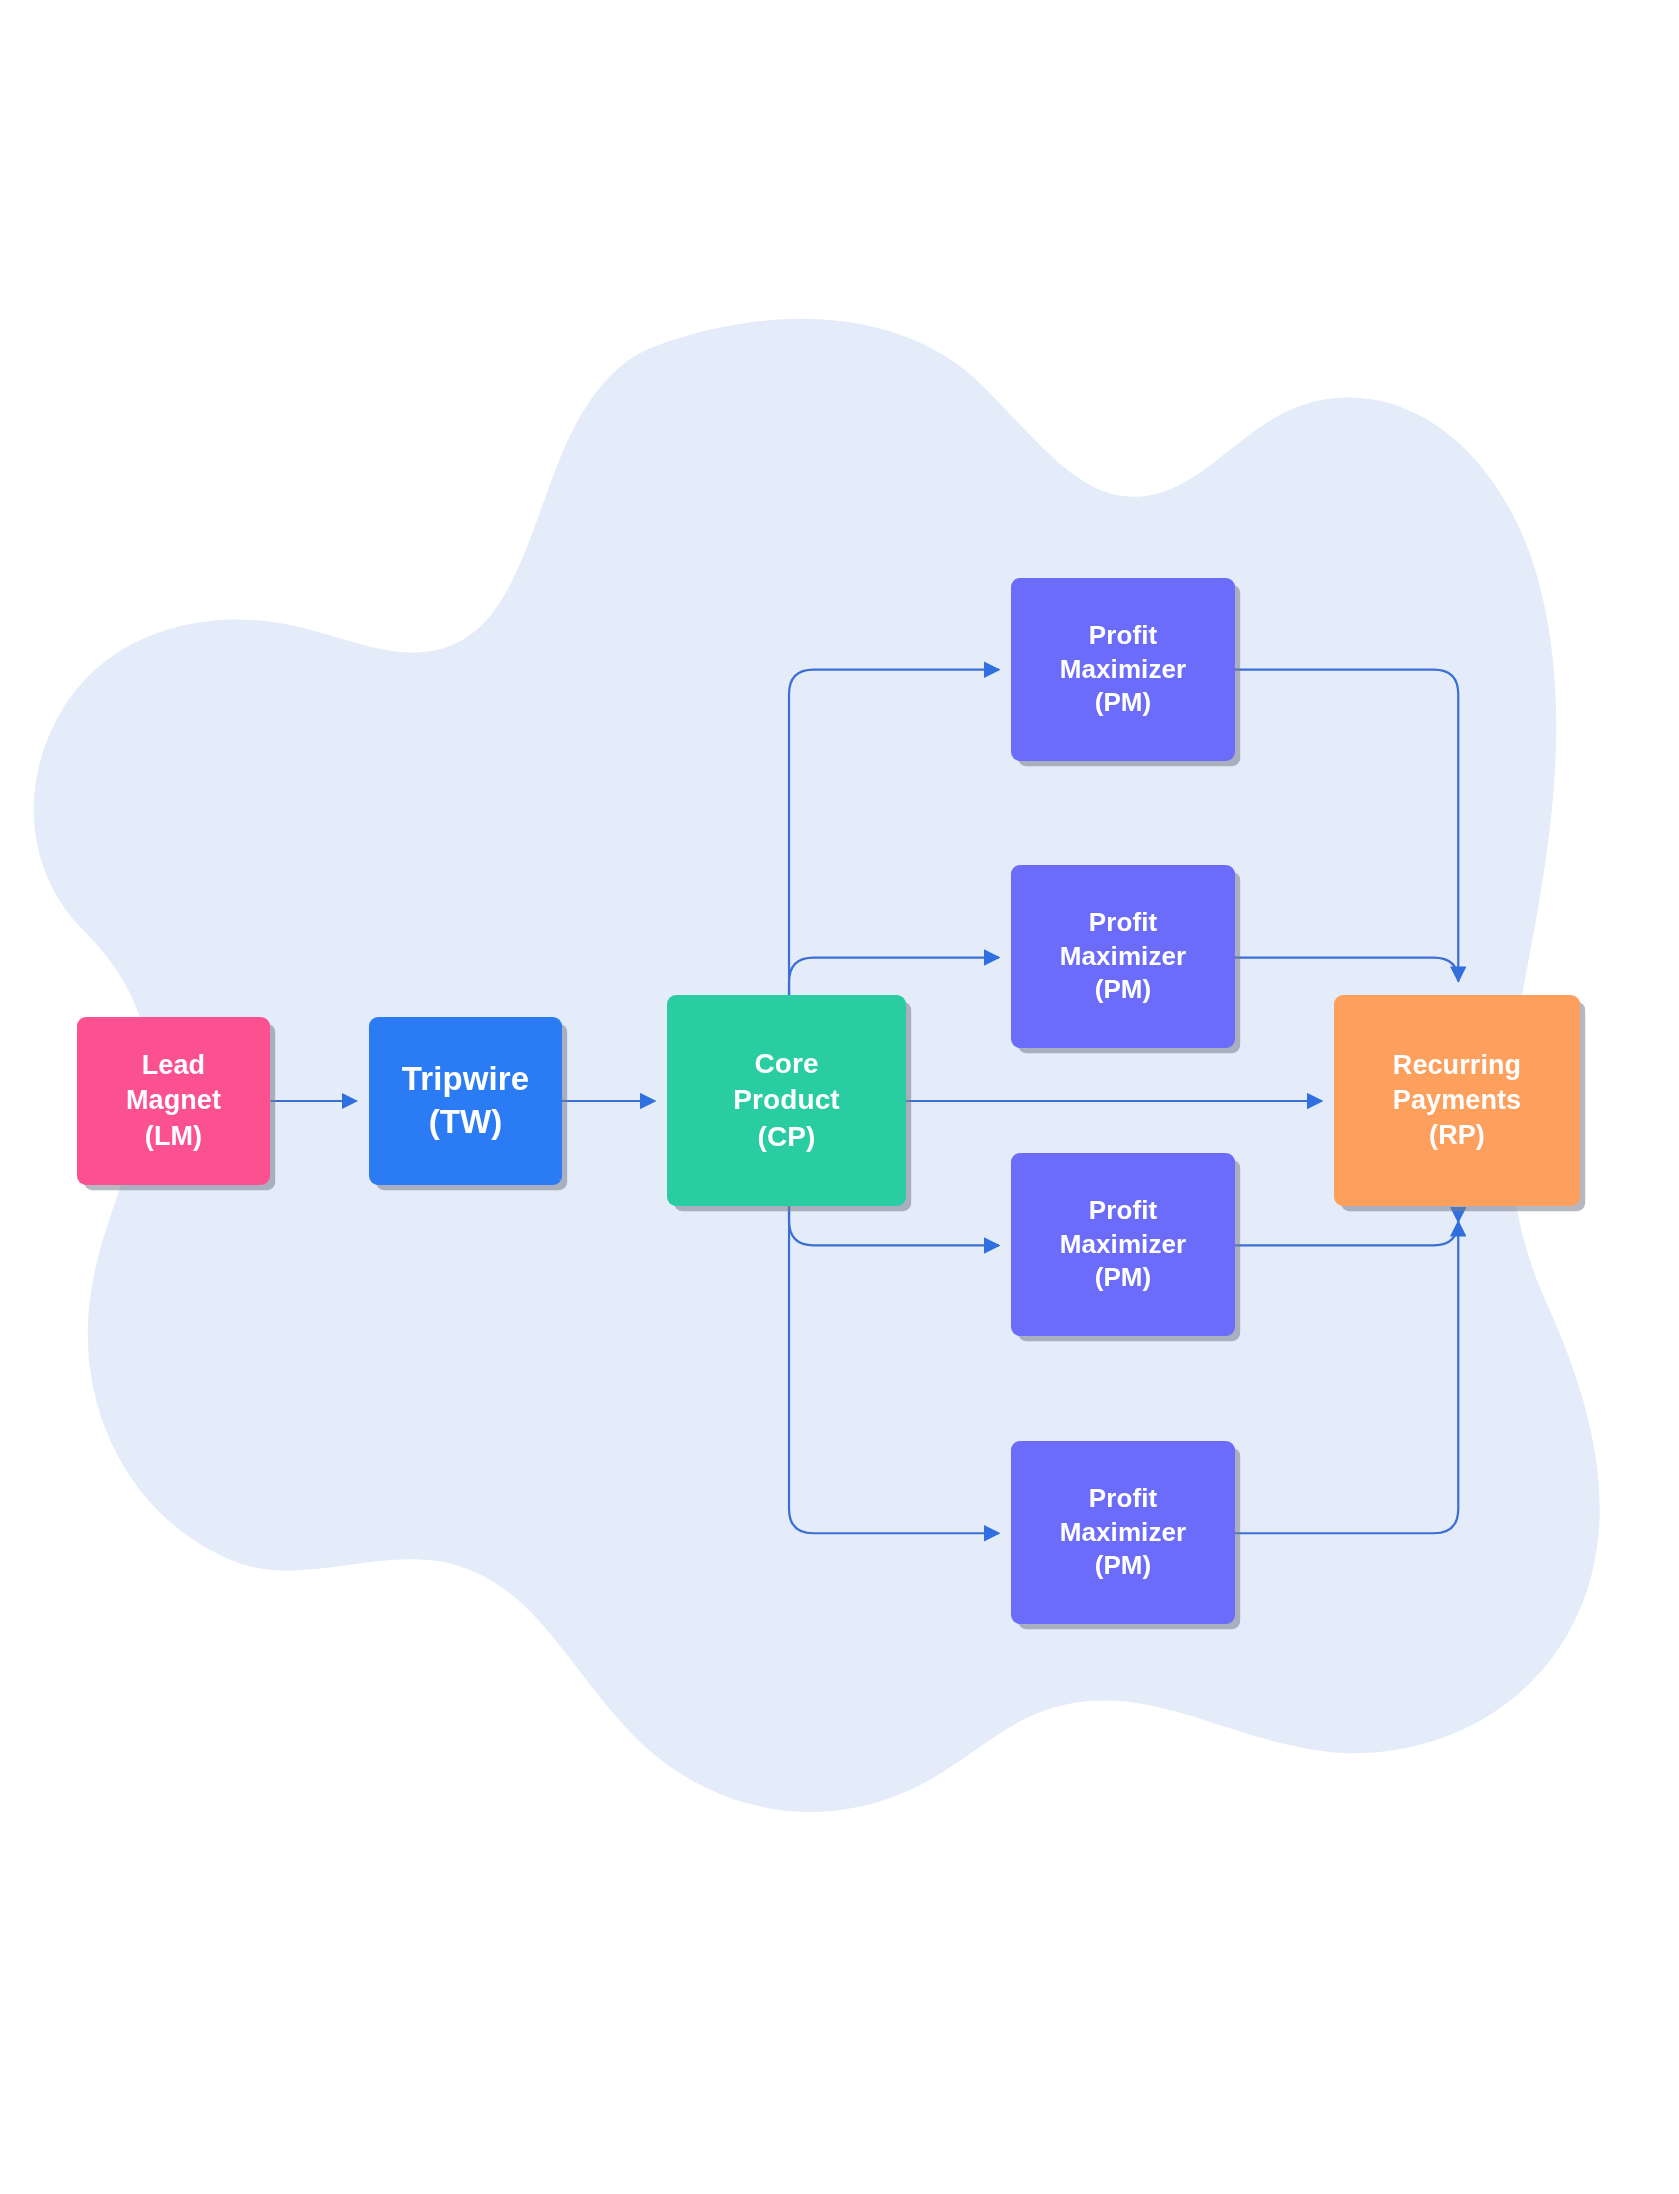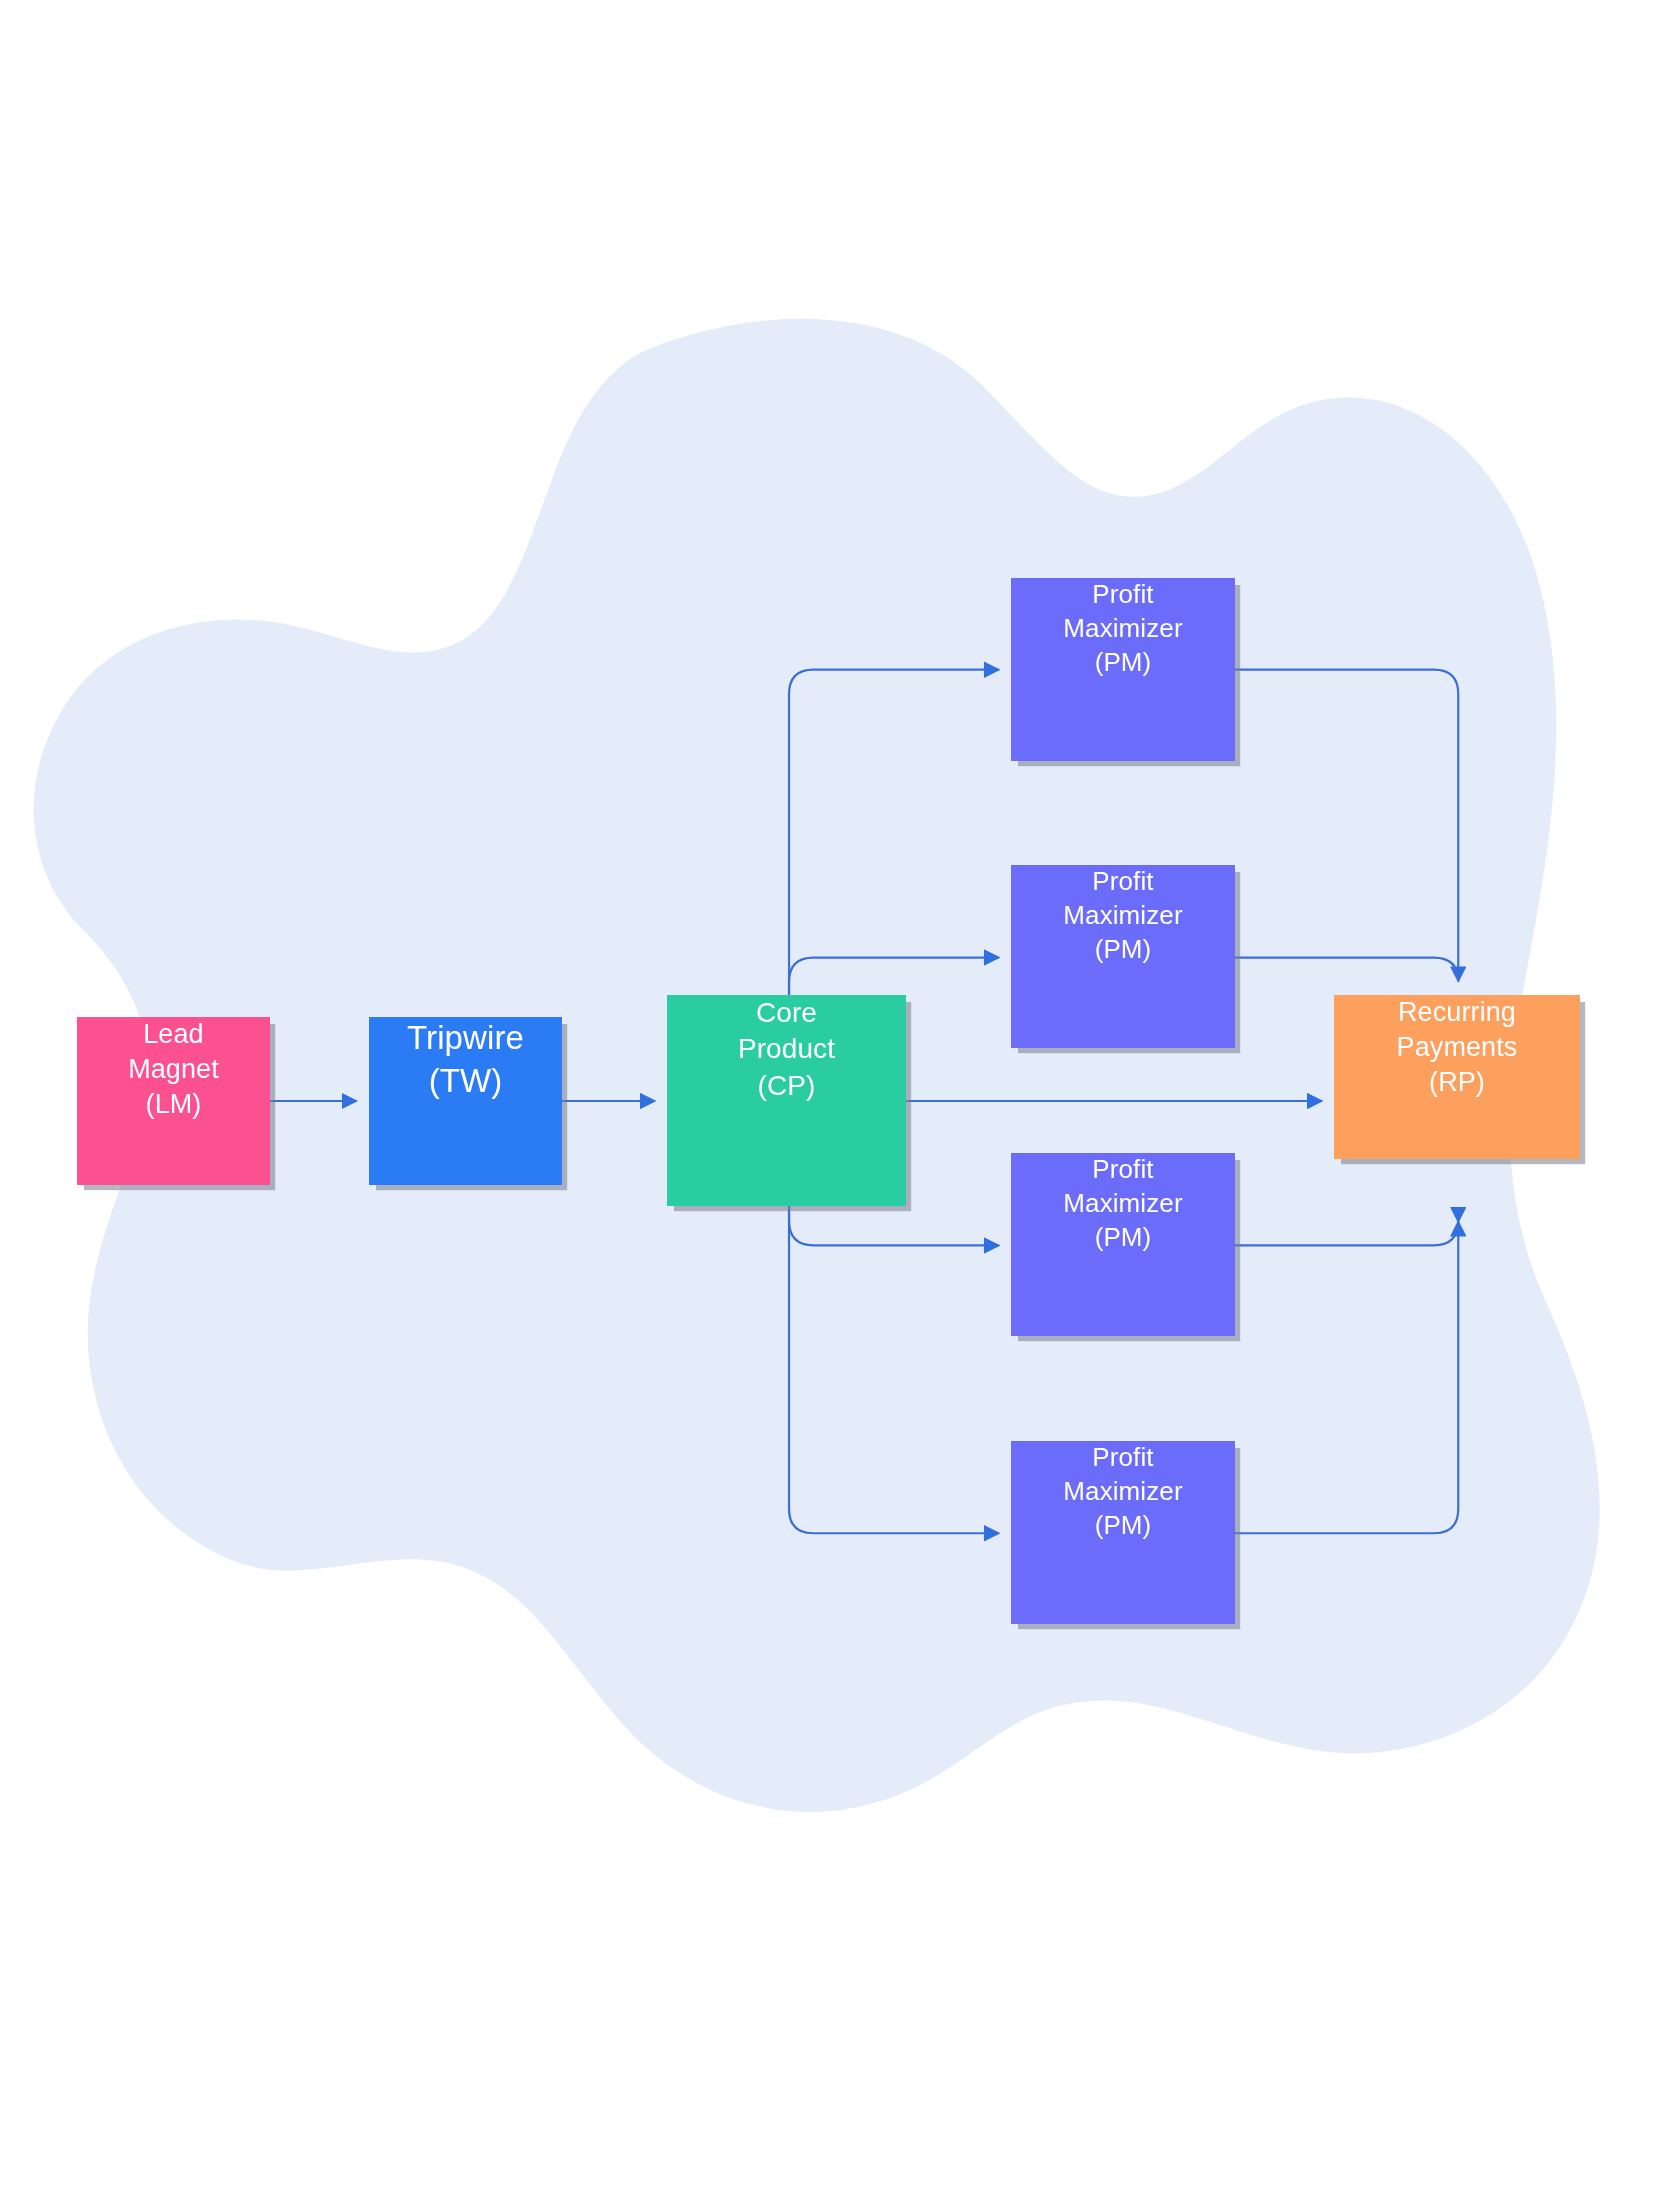--- a/index.html
+++ b/index.html
@@ -6,31 +6,32 @@
   body{
     width:1679px;height:2328px;
     font-family:"Liberation Sans", sans-serif;
     overflow:hidden;
   }
   #stage{position:relative;width:1679px;height:2328px;background:#ffffff;}
   #blob, #wires{position:absolute;left:0;top:0;width:1679px;height:2328px;}
   .node{
     position:absolute;
     box-sizing:border-box;
-    border-radius:0;
+    border-radius:9px;
     display:flex;
-    align-items:flex-start;
+    align-items:center;
     justify-content:center;
     text-align:center;
     color:#ffffff;
     line-height:1.30;
     white-space:pre-line;
     letter-spacing:0.1px;
     box-shadow: 6.1px 6.1px 0 -0.9px rgba(120,126,140,0.55);
     z-index:5;
+    font-weight:bold;
   }
   .node .lbl{display:block;padding:0 3.5px;}
 </style>
 </head>
 <body>
 
 <div id="stage" style="background: rgb(255, 255, 255);">
 
   <svg id="blob" viewBox="0 0 3826 5305" preserveAspectRatio="none" aria-hidden="true">
     <path id="blobPath" d="
@@ -106,18 +107,18 @@
 (PM)</span></div>
   <div class="node" style="left: 1011px; top: 865px; width: 224px; height: 183px; background: rgb(108, 108, 251); font-size: 26px; color: rgb(255, 255, 255);"><span class="lbl">Profit
 Maximizer
 (PM)</span></div>
   <div class="node" style="left: 1011px; top: 1153px; width: 224px; height: 183px; background: rgb(108, 108, 251); font-size: 26px; color: rgb(255, 255, 255);"><span class="lbl">Profit
 Maximizer
 (PM)</span></div>
   <div class="node" style="left: 1011px; top: 1441px; width: 224px; height: 183px; background: rgb(108, 108, 251); font-size: 26px; color: rgb(255, 255, 255);"><span class="lbl">Profit
 Maximizer
 (PM)</span></div>
-  <div class="node" style="left: 1334px; top: 995px; width: 246px; height: 164px; background: rgb(253, 159, 93); font-size: 27px; color: rgb(255, 255, 255);"><span class="lbl">Recurring
+  <div class="node" style="left: 1334px; top: 995px; width: 246px; height: 211px; background: rgb(253, 159, 93); font-size: 27px; color: rgb(255, 255, 255);"><span class="lbl">Recurring
 Payments
 (RP)</span></div>
 
 </div>
 
 
 </body></html>

